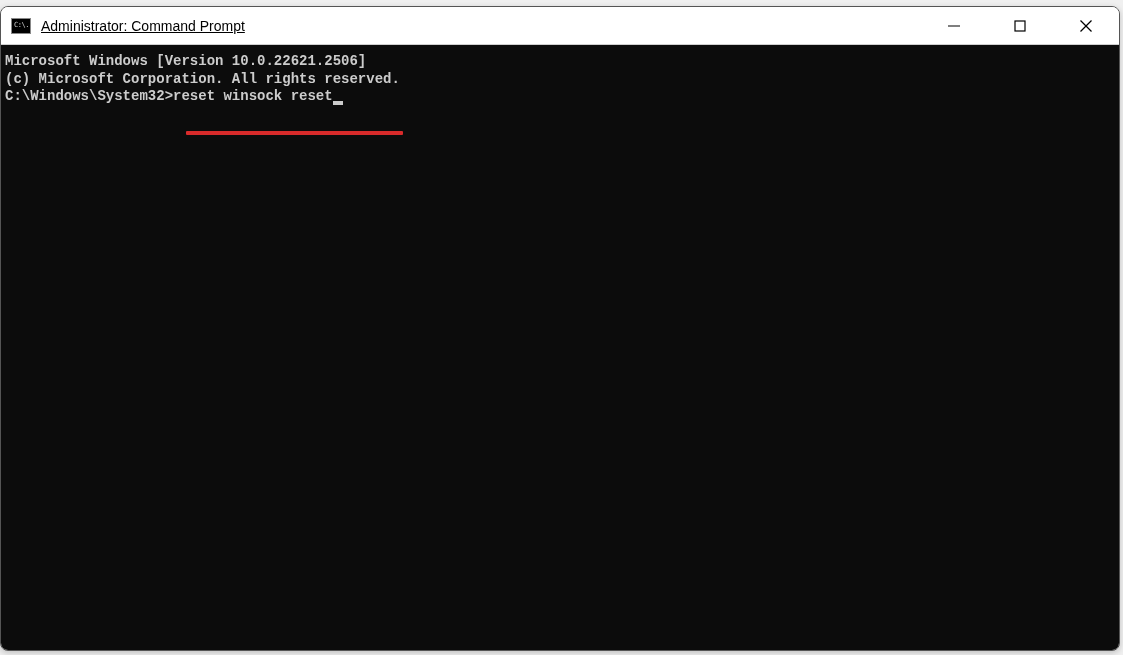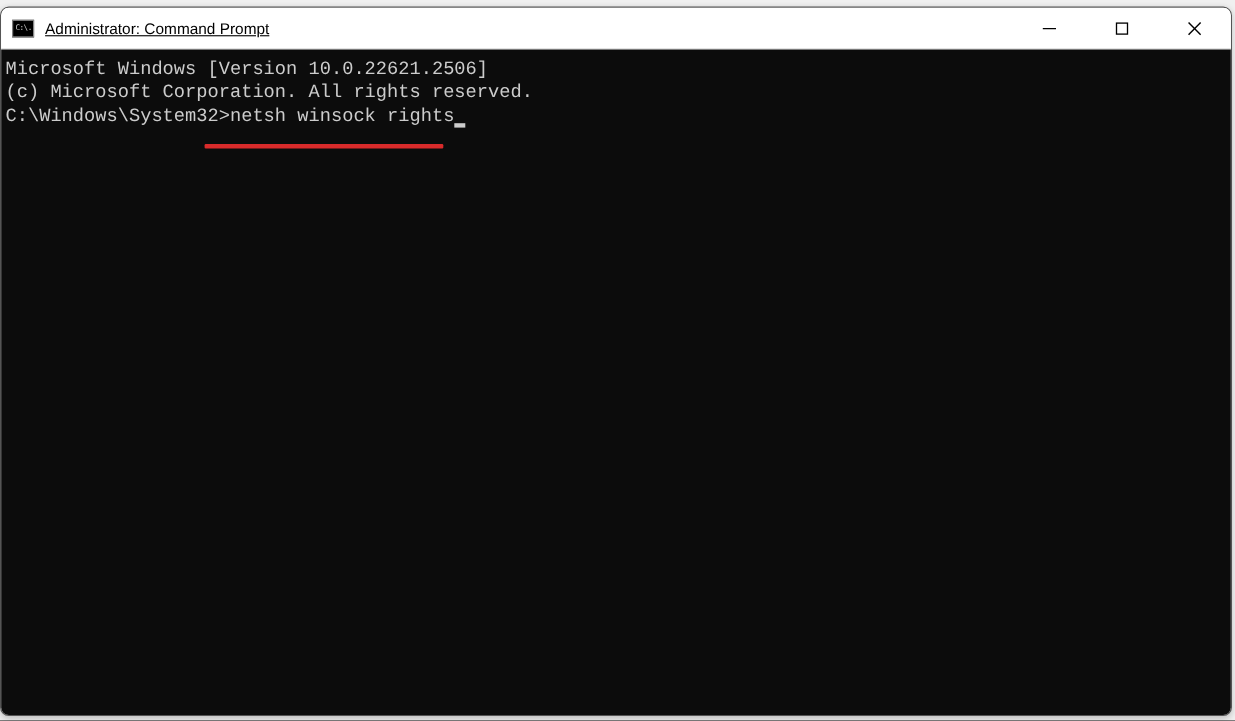--- a/index.html
+++ b/index.html
@@ -71,25 +71,26 @@
       display: flex;
       align-items: center;
       justify-content: center;
       cursor: pointer;
     }
     .terminal-content {
       background: #0c0c0c;
       height: calc(100% - 38px);
       padding: 8px 4px;
       font-family: Consolas, "Courier New", monospace;
-      font-size: 17px;
+      font-size: 14px;
       color: #cccccc;
       line-height: 1.25;
       position: relative;
       overflow: hidden;
+      font-weight: bold;
     }
     .terminal-line {
       white-space: pre;
       font-family: Consolas, "Courier New", monospace;
     }
     .prompt-line {
       position: relative;
       display: inline-block;
     }
     .cursor-block {
@@ -134,17 +135,17 @@
           <line x1="12.5" y1="1.5" x2="1.5" y2="12.5" stroke="#000" stroke-width="1.3"></line>
         </svg>
       </div>
     </div>
   </div>
 
   <div class="terminal-content">
     <div class="terminal-line">Microsoft Windows [Version 10.0.22621.2506]</div>
     <div class="terminal-line">(c) Microsoft Corporation. All rights reserved.</div>
     <div class="terminal-line"></div>
-    <div class="terminal-line prompt-line"><span>C:\Windows\System32&gt;</span><span>netsh winsock rights</span><span class="cursor-block"></span></div>
+    <div class="terminal-line prompt-line"><span>C:\Windows\System32&gt;</span><span>reset winsock reset</span><span class="cursor-block"></span></div>
 
     <div class="underline-annotation" style="left:185px;top:86px;width:217px;"></div>
   </div>
 </div>
 
 </body></html>

